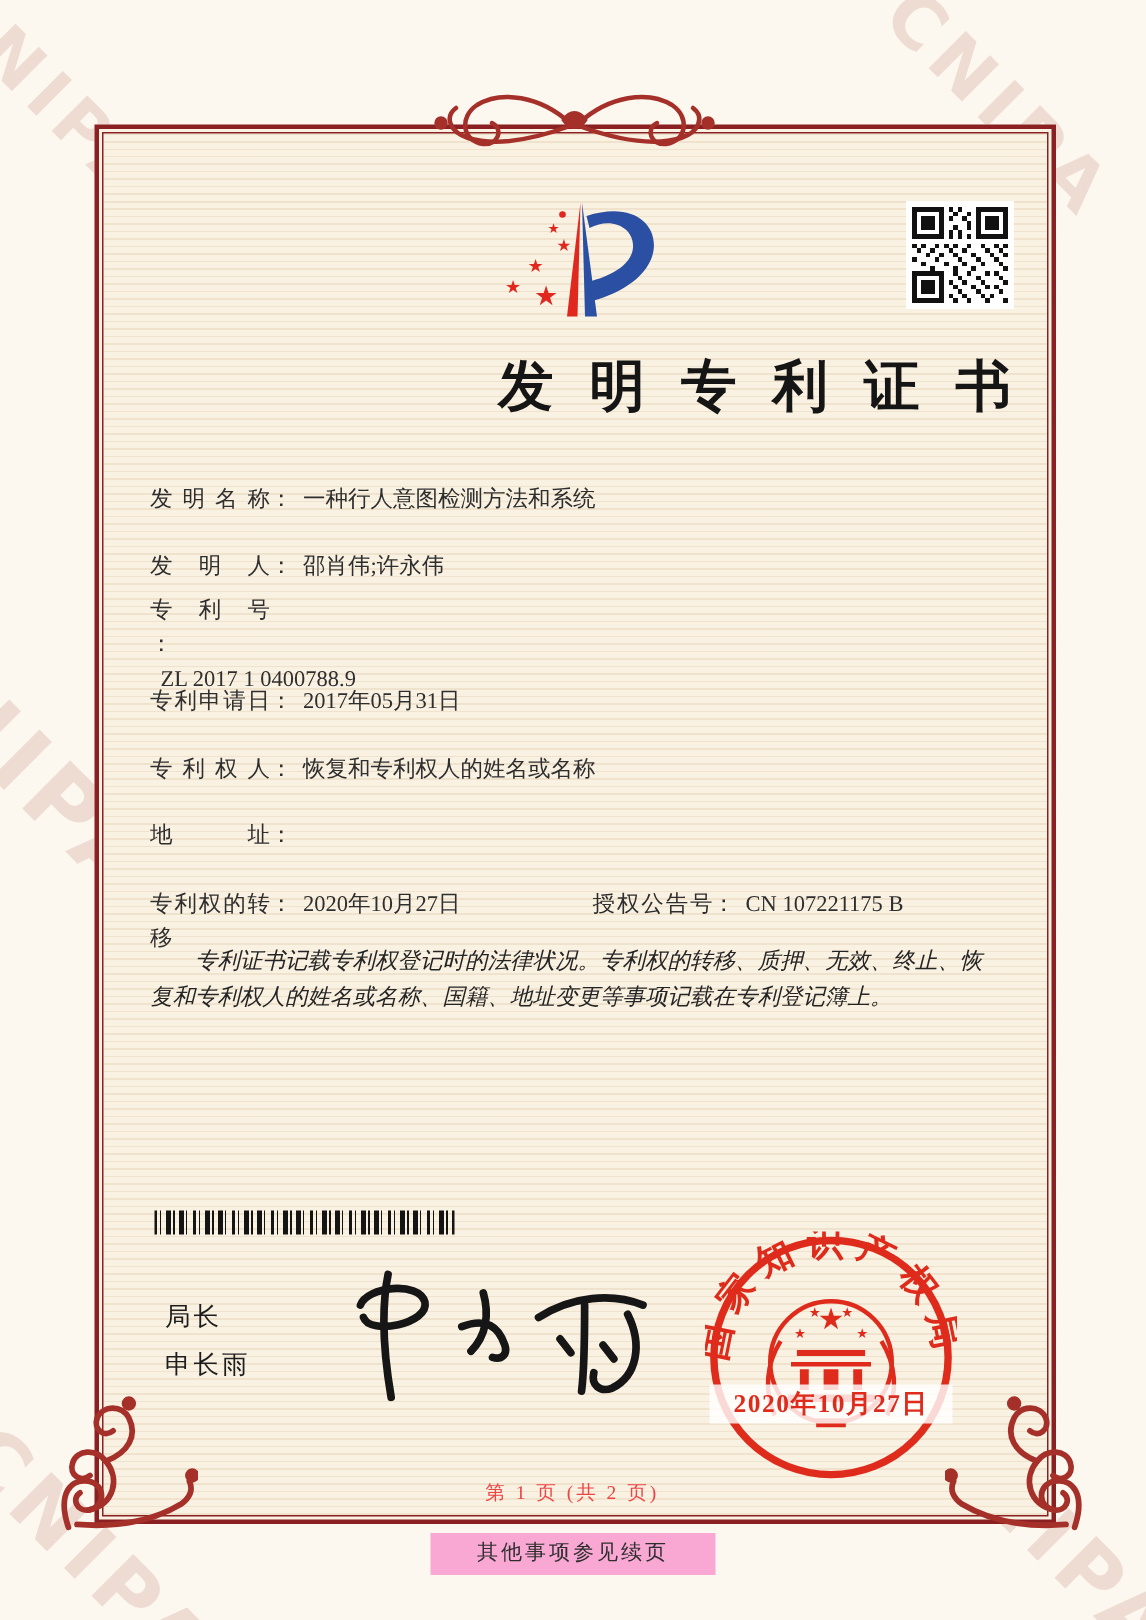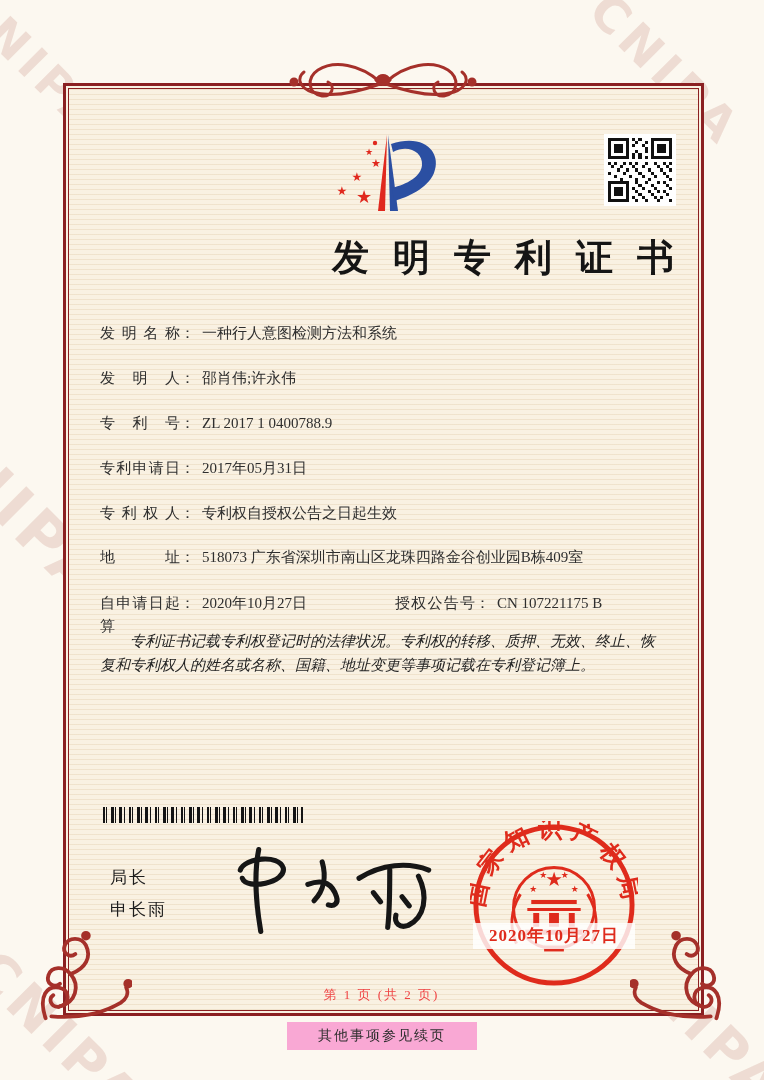--- a/index.html
+++ b/index.html
@@ -171,42 +171,41 @@
   <div class="field-row" style="top:322px;">
     <span class="f-label">发明名称</span>
       <span class="f-colon">：</span>
     <span class="f-value">一种行人意图检测方法和系统</span>
   </div>
   <div class="field-row" style="top:367px;">
     <span class="f-label">发明人</span>
       <span class="f-colon">：</span>
     <span class="f-value">邵肖伟;许永伟</span>
   </div>
-  <div class="field-row" style="top:412px;">
+  <div class="field-row" style="top:396px;flex-direction:column;">
     <span class="f-label">专利号</span>
       <span class="f-colon">：</span>
     <span class="f-value">ZL 2017 1 0400788.9</span>
   </div>
   <div class="field-row" style="top:457px;">
     <span class="f-label">专利申请日</span>
       <span class="f-colon">：</span>
     <span class="f-value">2017年05月31日</span>
   </div>
   <div class="field-row" style="top:502px;">
     <span class="f-label">专利权人</span>
       <span class="f-colon">：</span>
-    <span class="f-value">专利权自授权公告之日起生效</span>
+    <span class="f-value">恢复和专利权人的姓名或名称</span>
   </div>
   <div class="field-row addr" style="top:546px;">
     <span class="f-label">地址</span>
       <span class="f-colon">：</span>
-    <span class="f-value">518073 广东省深圳市南山区龙珠四路金谷创业园B栋409室</span>
   </div>
   <div class="field-row" style="top:592px;width:566px;">
-    <span class="f-label">自申请日起算</span>
+    <span class="f-label">专利权的转移</span>
       <span class="f-colon">：</span>
     <span class="f-value">2020年10月27日</span>
     <span class="grant-pair2">
       <span class="f-label">授权公告号</span>
         <span class="f-colon">：</span>
       <span class="f-value">CN 107221175 B</span>
     </span>
   </div>
 
   <div class="paras">

